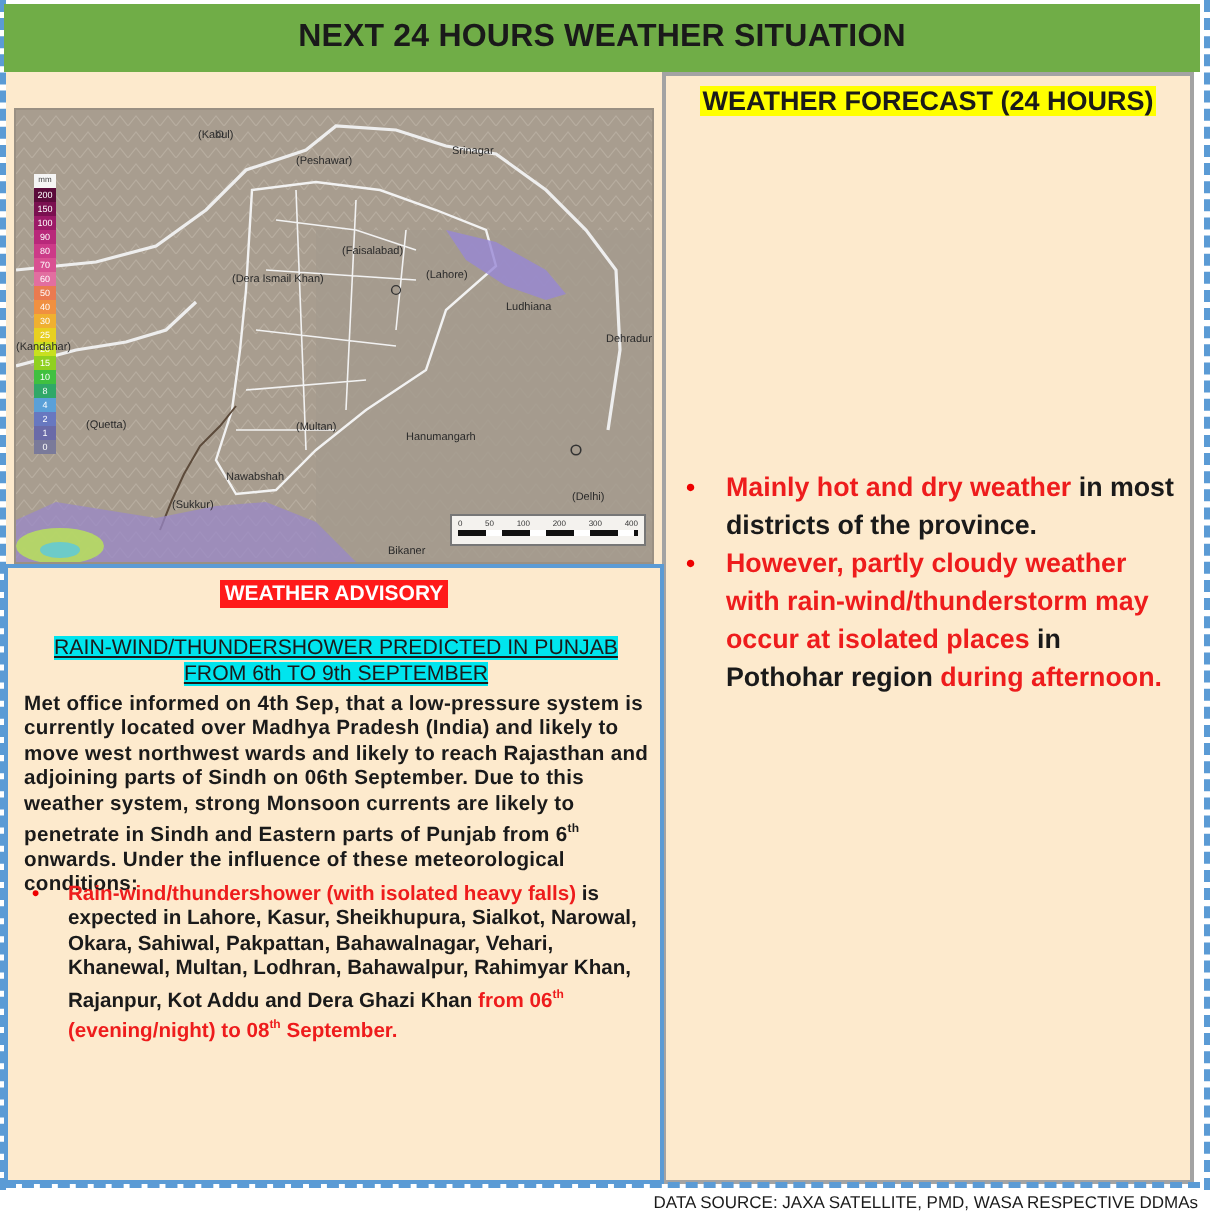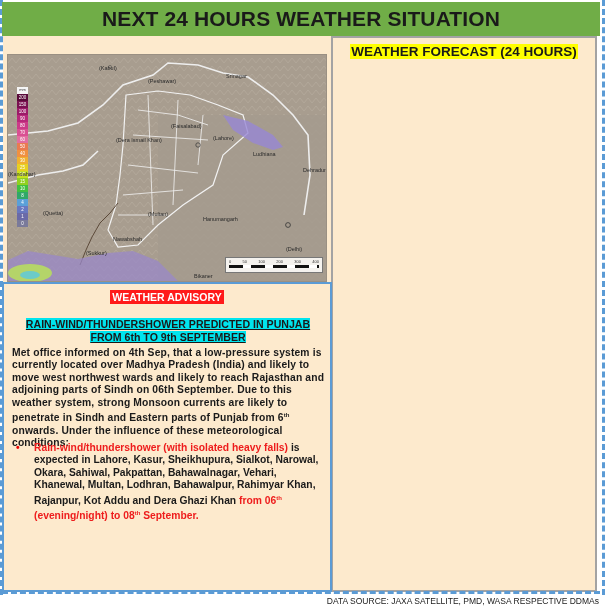--- a/index.html
+++ b/index.html
@@ -2,21 +2,21 @@
 <html><head>
 <meta charset="utf-8">
 <style>
   html, body { margin:0; padding:0; }
   body { width:605px; height:610px; background:#ffffff; position:relative; overflow:hidden;
          font-family:"Liberation Sans", "DejaVu Sans", sans-serif; }
   .dash-frame { position:absolute; left:0; top:0; width:605px; height:595px; box-sizing:border-box;
          border-left:3px dashed #5b9bd5; border-right:3px dashed #5b9bd5; }
   .title-bar { position:absolute; left:2px; top:2px; width:598px; height:34px; background:#70ad47;
          display:flex; align-items:center; justify-content:center; }
-  .title-bar span { font-weight:bold; font-size:21px; color:#1a1a1a; letter-spacing:0.1px; }
+  .title-bar span { font-weight:bold; font-size:16px; color:#1a1a1a; letter-spacing:0.1px; }
   .left-top { position:absolute; left:3px; top:36px; width:328px; height:246px; background:#fdeacd; }
   .map-title { position:absolute; left:0; top:2px; width:100%; text-align:center;margin-top:36px; }
   .map-title span { background:#ffff00; font-weight:bold; font-size:11.5px; color:#1a1a1a; padding:0 1px; }
   .map { position:absolute; left:4px; top:18px; width:318px; height:226px; background:#a79c8e; overflow:hidden;
          border:1px solid #9a9083; }
   .map svg { position:absolute; left:0; top:0; }
   .legend { position:absolute; left:9px; top:32px; width:11px; }
   .legend .lg-head { height:7px; background:#f5f5f5; font-size:4px; text-align:center; color:#444; }
   .legend .cell { height:7px; font-size:4.5px; line-height:7px; text-align:center; color:#fff; }
   .city { position:absolute; font-size:5.5px; color:#2a2a2a; white-space:nowrap; }
@@ -29,21 +29,21 @@
   .day { position:absolute; left:0; top:175px; width:100%; text-align:center; }
   .day span { background:#00e5ee; font-weight:bold; font-size:13px; color:#1a1a1a; padding:0 2px; }
   .fc-list { position:absolute; left:6px; top:196px; width:252px; margin:0; padding:0; list-style:none; }
   .fc-list li { position:relative; padding-left:24px; font-weight:bold; font-size:13.4px; line-height:19px; color:#1a1a1a; }
   .fc-list li::before { content:"•"; position:absolute; left:4px; top:0; color:#e00; font-size:13px; }
   .red { color:#ee1c1c; }
   .left-bottom { position:absolute; left:2px; top:282px; width:330px; height:310px; background:#fdeacd;
                  border:2px solid #5b9bd5; box-sizing:border-box; }
   .adv-title { position:absolute; left:0; top:3px; width:100%; text-align:center; }
   .adv-title span { background:#ff1a1a; color:#fff; font-weight:bold; font-size:10.5px; padding:1px 2px; }
-  .adv-head { position:absolute; left:8px; top:34px; width:312px; text-align:center; font-weight:bold; font-size:10.6px;
+  .adv-head { position:absolute; left:8px; top:34px; width:312px; text-align:center; font-weight:normal; font-size:10.6px;
               line-height:13px; color:#1a1a1a; text-decoration:underline; }
   .adv-head span { background:#00e5ee; }
   .adv-body { position:absolute; left:8px; top:63px; width:316px; font-weight:bold; font-size:10.3px; line-height:12.4px;
               color:#1a1a1a; letter-spacing:0.15px; }
   .adv-list { position:absolute; left:8px; top:158px; width:316px; margin:0; padding:0; list-style:none; }
   .adv-list li { position:relative; padding-left:22px; font-weight:bold; font-size:10.3px; line-height:12.4px; color:#1a1a1a; }
   .adv-list li::before { content:"•"; position:absolute; left:4px; top:0; color:#e00; }
   sup { font-size:6px; }
   .bottom-dash { position:absolute; left:2px; top:591px; width:598px; height:0; border-top:3px dashed #5b9bd5; }
   .source { position:absolute; right:6px; top:596px; font-size:8.5px; color:#1a1a1a; }
@@ -138,20 +138,22 @@
         <span>400</span>
       </div>
       <div style="margin:1px 3px;height:3px;background:repeating-linear-gradient(90deg,#111 0 14px,#fff 14px 22px)"></div>
     </div>
   </div>
 </div>
 
 <div class="right-box">
   <div class="wf-title"><span>WEATHER FORECAST (24 HOURS)</span></div>
   <ul class="fc-list">
+    <li><span class="red">Mainly hot and dry weather</span><span> in most districts of the province.</span></li>
+    <li><span class="red">However, partly cloudy weather with rain-wind/thunderstorm may occur at isolated places</span><span> in Pothohar region </span><span class="red">during afternoon.</span></li>
   </ul>
 </div>
 
 <div class="left-bottom">
   <div class="adv-title"><span>WEATHER ADVISORY</span></div>
   <div class="adv-head"><span>RAIN-WIND/THUNDERSHOWER PREDICTED IN PUNJAB FROM 6th TO 9th SEPTEMBER</span></div>
   <div class="adv-body"><span>Met office informed on 4th Sep, that a low-pressure system is currently located over Madhya Pradesh (India) and likely to move west northwest wards and likely to reach Rajasthan and adjoining parts of Sindh on 06th September. Due to this weather system, strong Monsoon currents are likely to penetrate in Sindh and Eastern parts of Punjab from 6</span><sup>th</sup><span> onwards. Under the influence of these meteorological conditions:</span></div>
   <ul class="adv-list">
     <li><span class="red">Rain-wind/thundershower (with isolated heavy falls)</span><span> is expected in Lahore, Kasur, Sheikhupura, Sialkot, Narowal, Okara, Sahiwal, Pakpattan, Bahawalnagar, Vehari, Khanewal, Multan, Lodhran, Bahawalpur, Rahimyar Khan, Rajanpur, Kot Addu and Dera Ghazi Khan </span><span class="red">from 06</span><sup class="red">th</sup><span class="red"> (evening/night) to 08</span><sup class="red">th</sup><span class="red"> September.</span></li>
   </ul>

